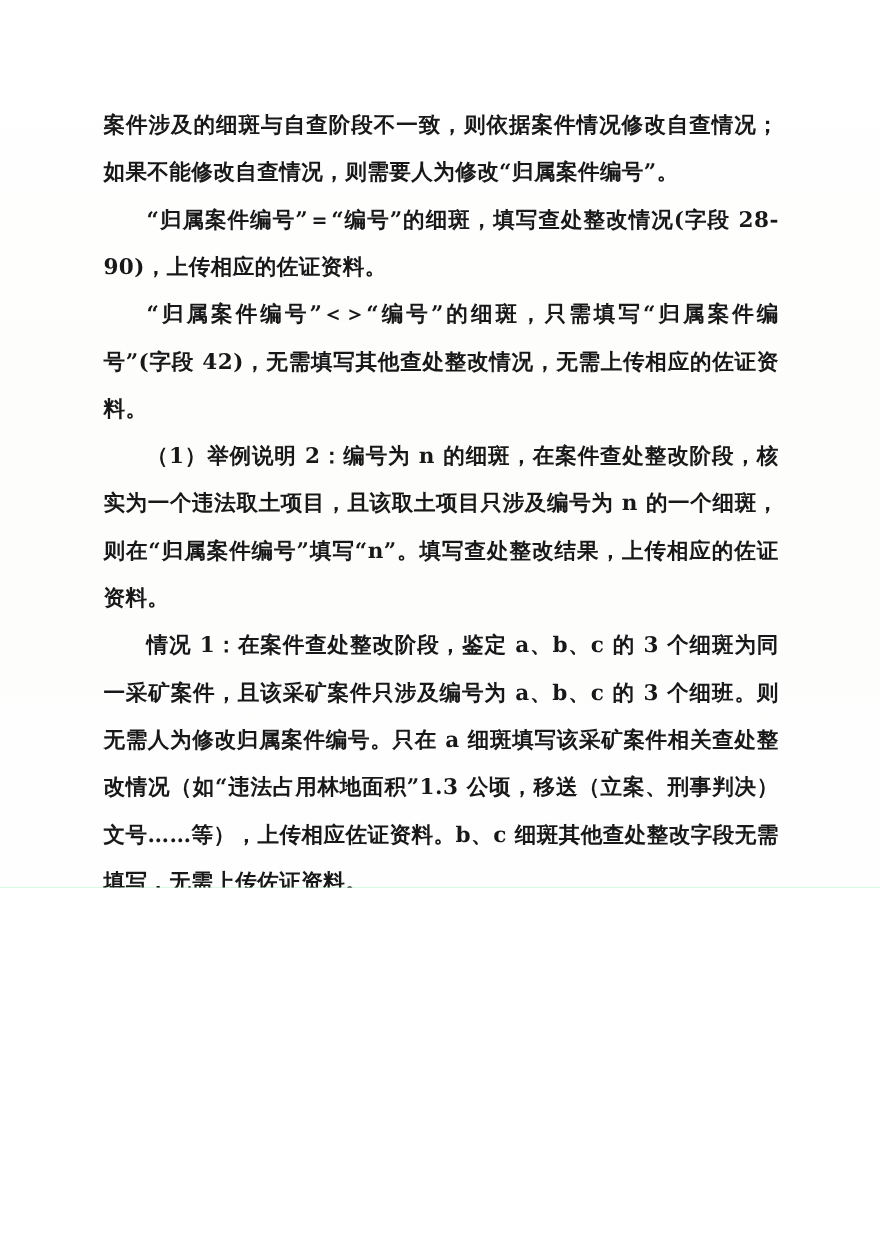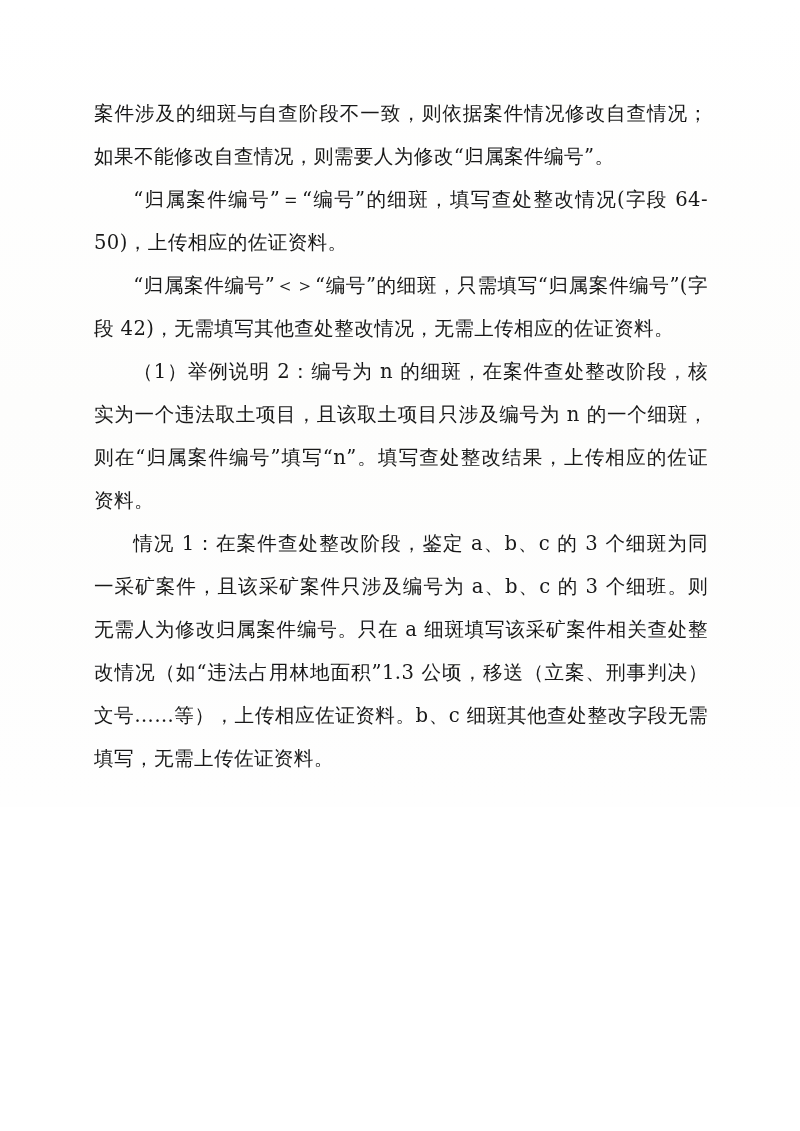--- a/index.html
+++ b/index.html
@@ -11,20 +11,21 @@
   body {
     font-family: "DejaVu Serif", "Liberation Serif", serif;
   }
   .page {
     position: relative;
     width: 800px;
     height: 807px;
     background: #86efac;
     overflow: hidden;
     box-sizing: border-box;
+    font-weight: bold;
   }
   
   .page::before {
     content: "";
     position: absolute;
     inset: 0;
     background:
       linear-gradient(180deg, #ffffff 0%, #fdfdfc 50%, #fefefe 100%);
     pointer-events: none;
     z-index: 0;
@@ -64,21 +65,21 @@
     z-index: 2;
   }
 </style>
 </head>
 <body>
 
 <div class="page">
 
   <div class="body-text">
     <p class="para no-indent">案件涉及的细斑与自查阶段不一致，则依据案件情况修改自查情况；如果不能修改自查情况，则需要人为修改“归属案件编号”。</p>
-    <p class="para">“归属案件编号”＝“编号”的细斑，填写查处整改情况(字段 64-50)，上传相应的佐证资料。</p>
+    <p class="para">“归属案件编号”＝“编号”的细斑，填写查处整改情况(字段 28-90)，上传相应的佐证资料。</p>
     <p class="para">“归属案件编号”＜＞“编号”的细斑，只需填写“归属案件编号”(字段 42)，无需填写其他查处整改情况，无需上传相应的佐证资料。</p>
     <p class="para">（1）举例说明 2：编号为 n 的细斑，在案件查处整改阶段，核实为一个违法取土项目，且该取土项目只涉及编号为 n 的一个细斑，则在“归属案件编号”填写“n”。填写查处整改结果，上传相应的佐证资料。</p>
     <p class="para">情况 1：在案件查处整改阶段，鉴定 a、b、c 的 3 个细斑为同一采矿案件，且该采矿案件只涉及编号为 a、b、c 的 3 个细班。则无需人为修改归属案件编号。只在 a 细斑填写该采矿案件相关查处整改情况（如“违法占用林地面积”1.3 公顷，移送（立案、刑事判决）文号……等），上传相应佐证资料。b、c 细斑其他查处整改字段无需填写，无需上传佐证资料。</p>
 
   </div>
 
   <div class="page-number">19</div>
 
 </div>
 

